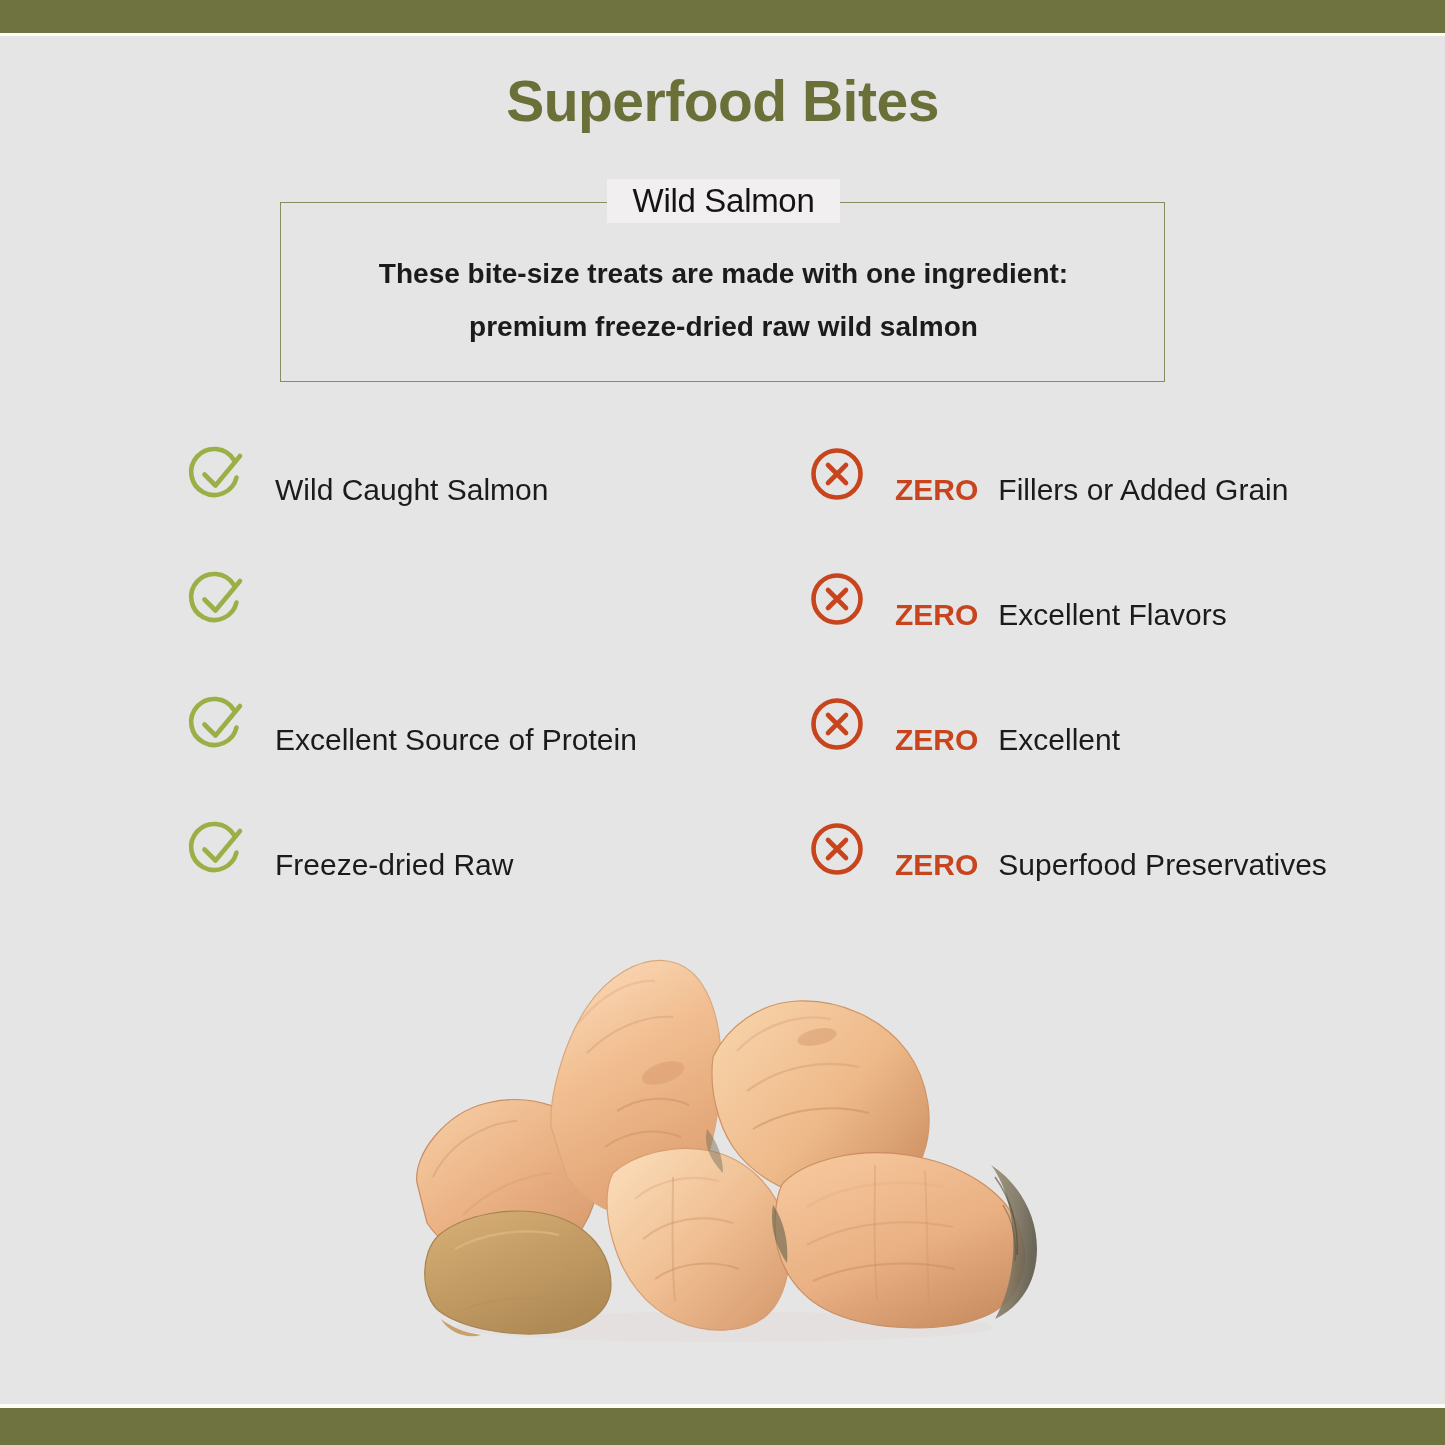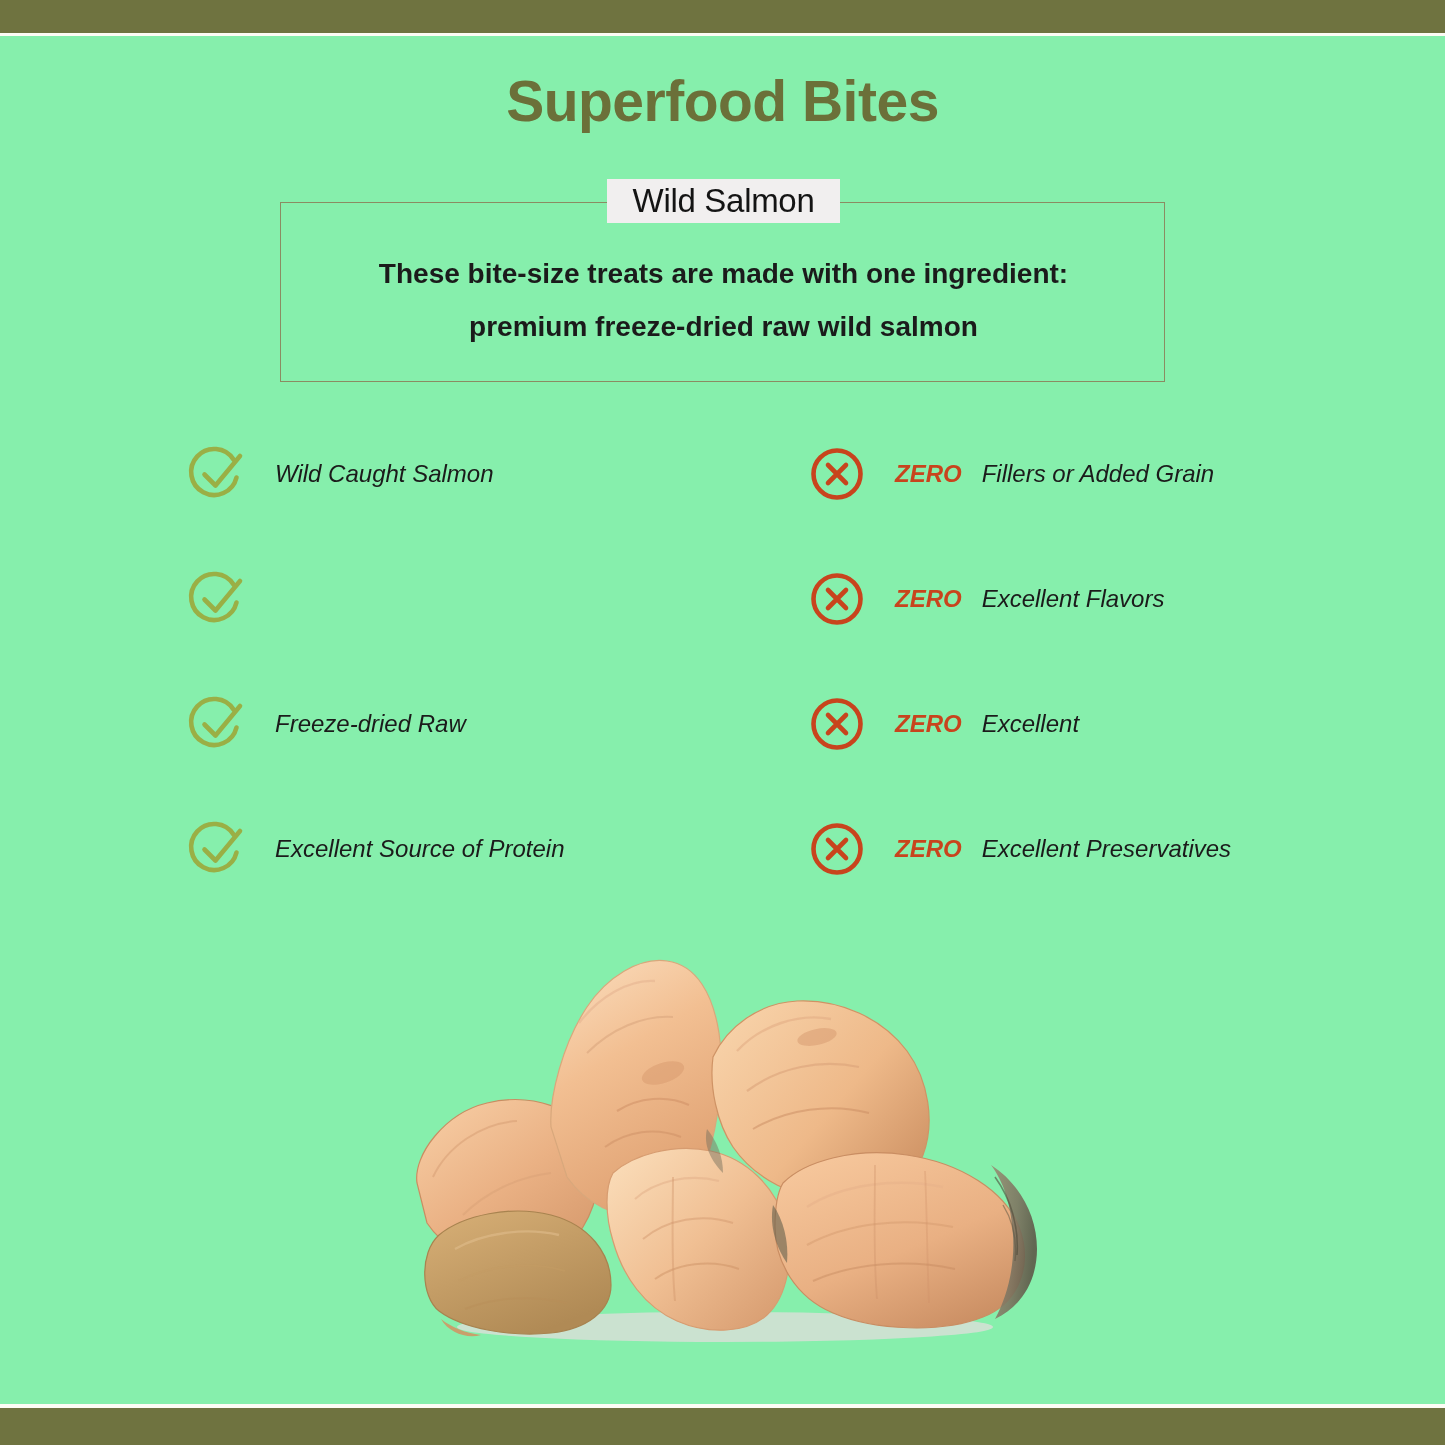--- a/index.html
+++ b/index.html
@@ -4,21 +4,21 @@
 <style>
   * { margin:0; padding:0; box-sizing:border-box; }
   html, body {
     width:1445px; height:1445px;
     font-family:"Liberation Sans", sans-serif;
     background:#ffffff;
   }
   #page {
     position:relative;
     width:1445px; height:1445px;
-    background:#86efac;
+    background:#e5e5e5;
     overflow:hidden;
   }
   
   .bar {
     position:absolute; left:0; width:1445px;
     background:#6f7340;
   }
   .bar-top    { top:0;  height:33px; }
   .bar-bottom { top:1408px; height:37px; }
   .bar-top::after {
@@ -87,27 +87,26 @@
 
   .frow {
     position:relative;
     height:125px;
   }
   .ficon {
     position:absolute; left:0; top:3px;
     width:62px; height:62px;
   }
   .flabel {
-    position:absolute; left:89px; top:0;
+    position:absolute; left:89px; top:16px;
     height:68px;
     display:flex; align-items:center;
-    font-size:24px;
+    font-size:30px;
     color:#1b1b1b;
     white-space:nowrap;
-    font-style:italic;
   }
   .zero {
     font-weight:bold;
     color:#c8441d;
     margin-right:20px;
   }
 
   
   .photo {
     position:absolute;
@@ -157,31 +156,31 @@
         </span>
       </div>
 
       <div class="frow">
         <span class="ficon">
           <svg width="62" height="62" viewBox="0 0 62 62">
             <path d="M47.5 16.5 A23 23 0 1 0 50.5 34.5" fill="none" stroke="#9aaf45" stroke-width="4.6" stroke-linecap="round"></path>
             <path d="M18.5 31.5 L29.5 42.5 L54 13" fill="none" stroke="#9aaf45" stroke-width="4.6" stroke-linecap="round" stroke-linejoin="round"></path>
           </svg>
         </span>
-        <span class="flabel">Freeze-dried Raw</span>
+        <span class="flabel">Excellent Source of Protein</span>
       </div>
 
       <div class="frow">
         <span class="ficon">
           <svg width="62" height="62" viewBox="0 0 62 62">
             <path d="M47.5 16.5 A23 23 0 1 0 50.5 34.5" fill="none" stroke="#9aaf45" stroke-width="4.6" stroke-linecap="round"></path>
             <path d="M18.5 31.5 L29.5 42.5 L54 13" fill="none" stroke="#9aaf45" stroke-width="4.6" stroke-linecap="round" stroke-linejoin="round"></path>
           </svg>
         </span>
-        <span class="flabel">Excellent Source of Protein</span>
+        <span class="flabel">Freeze-dried Raw</span>
       </div>
 
     </div>
 
     <div class="col col-right">
 
       <div class="frow">
         <span class="ficon">
           <svg width="62" height="62" viewBox="0 0 62 62">
             <circle cx="31" cy="31" r="23.5" fill="none" stroke="#c8441d" stroke-width="4.6"></circle>
@@ -222,21 +221,21 @@
 
       <div class="frow">
         <span class="ficon">
           <svg width="62" height="62" viewBox="0 0 62 62">
             <circle cx="31" cy="31" r="23.5" fill="none" stroke="#c8441d" stroke-width="4.6"></circle>
             <path d="M22 22 L40 40 M40 22 L22 40" fill="none" stroke="#c8441d" stroke-width="4.6" stroke-linecap="round"></path>
           </svg>
         </span>
         <span class="flabel">
           <span class="zero">ZERO</span>
-          <span>Excellent Preservatives</span>
+          <span>Superfood Preservatives</span>
         </span>
       </div>
 
     </div>
   </div>
 
   <div class="photo">
     <svg width="740" height="430" viewBox="0 0 740 430">
       <defs>
         <linearGradient id="g1" x1="0" y1="0" x2="0.4" y2="1">

